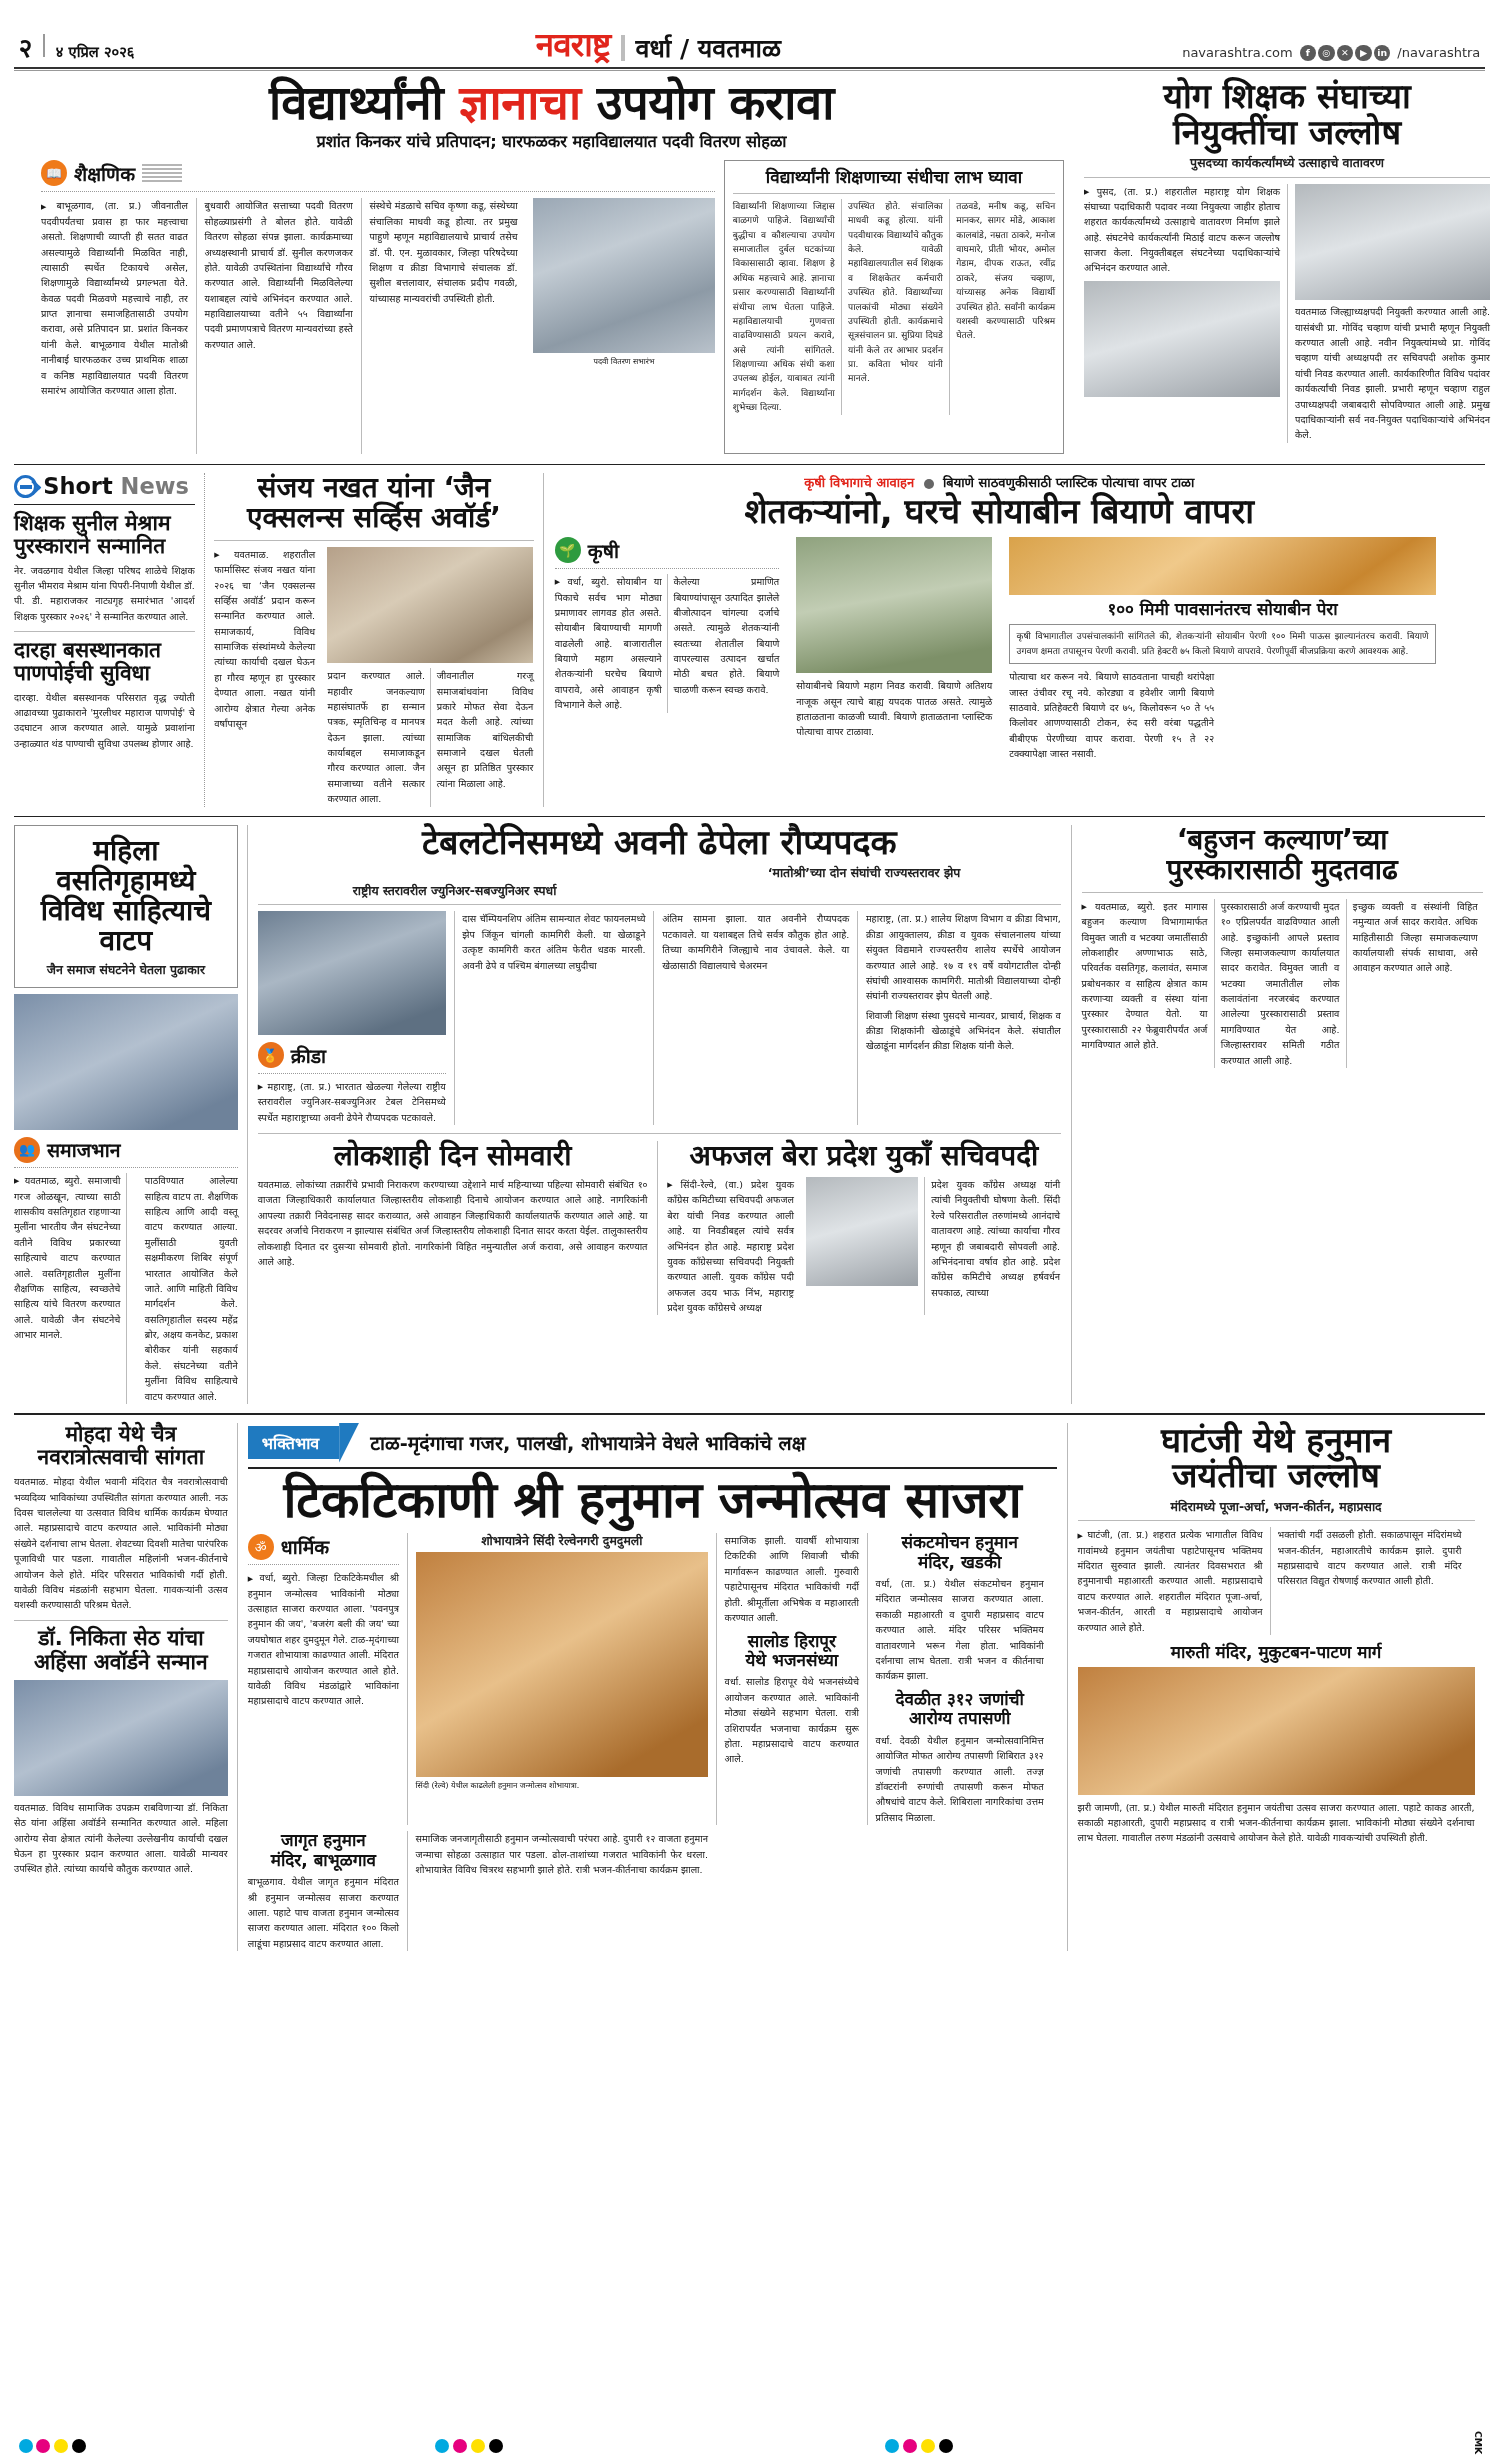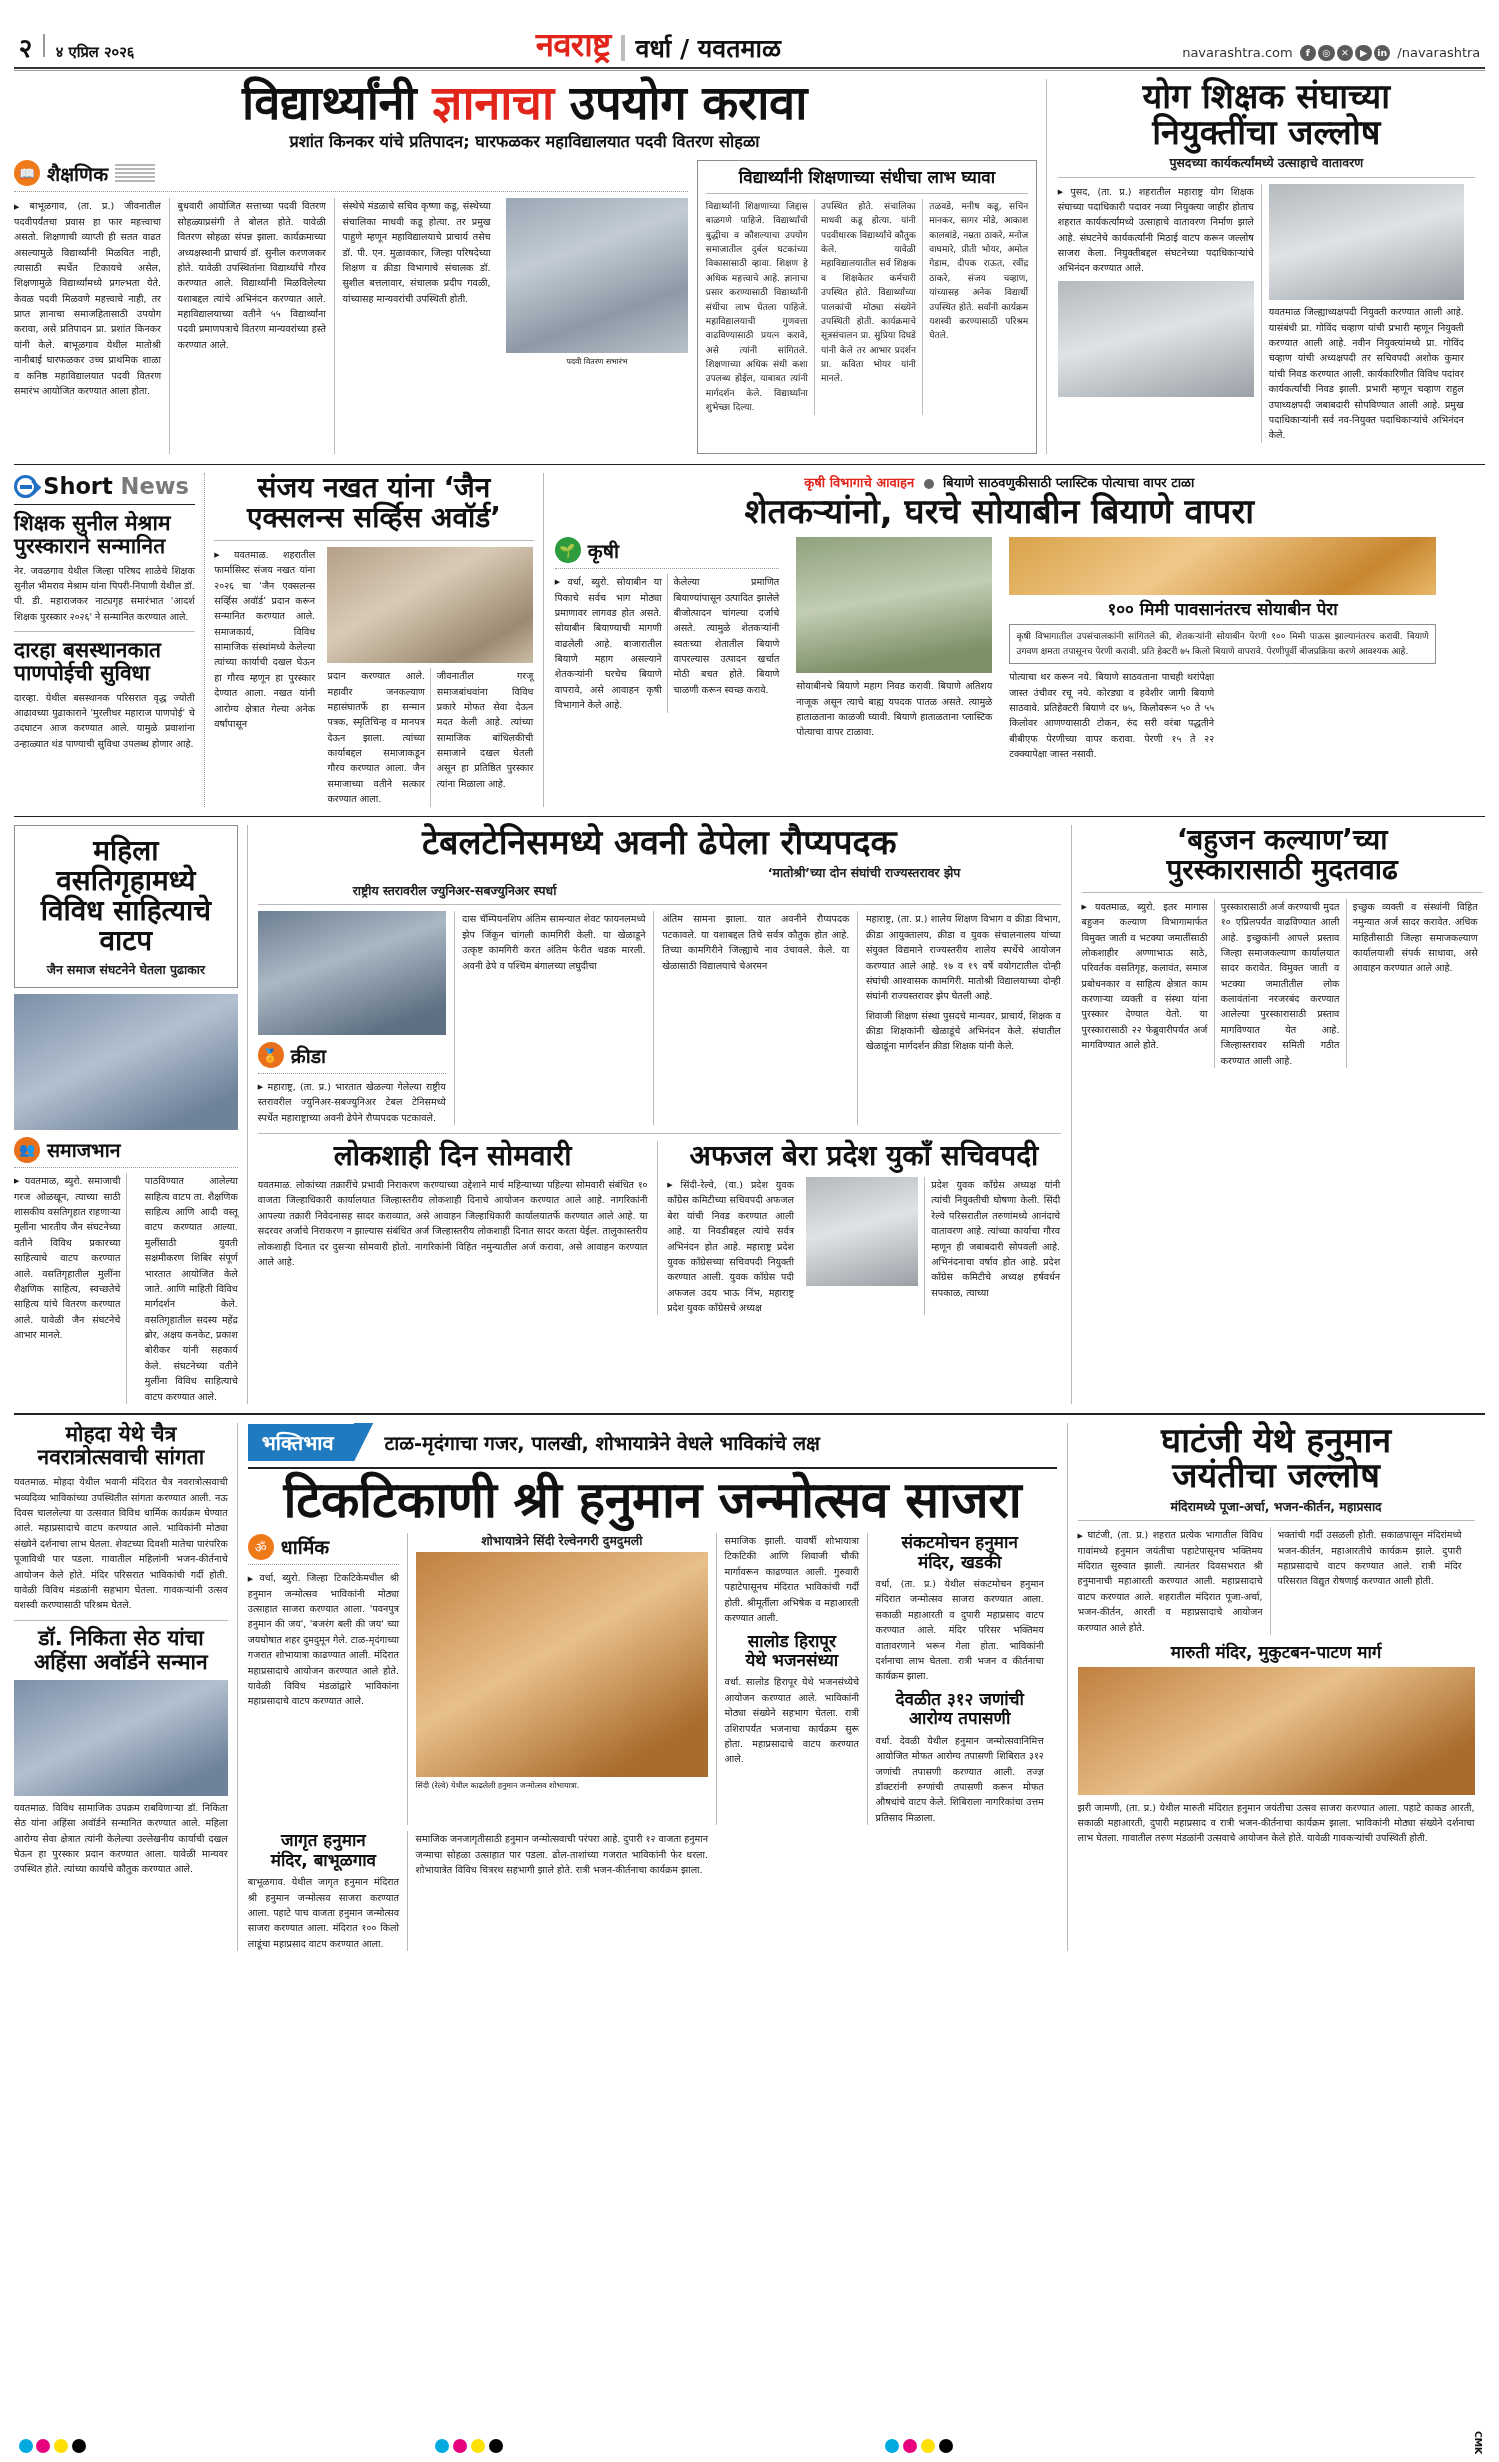--- a/index.html
+++ b/index.html
@@ -52,21 +52,21 @@
 
   .badge { display:inline-flex; align-items:center; gap:7px; }
   .badge .circ { width:26px;height:26px;border-radius:50%;background:#ef7a1a;display:flex;
                  align-items:center;justify-content:center;color:#fff;font-size:13px; }
   .badge .circ.green { background:#2e9b3f; }
   .badge .circ.orange2 { background:#e8701a; }
   .badge .bname { font-size:19.4px; font-weight:800; }
   .badge .lines { display:inline-block; width:40px; }
   .badge .lines s { display:block;height:1.6px;background:#b5b5b5;margin:2.3px 0;text-decoration:none; }
 
-  .tagblue { display:inline-block; background:#1f7ac0; color:#fff; font-size:20px; font-weight:800;
+  .tagblue { display:inline-block; background:#1f7ac0; color:#fff; font-size:16px; font-weight:800;
              padding:5.4px 20px 5.4px 14px; }
   .tagwrap { display:flex; align-items:center; gap:0; }
   .tagskew { width:20px; height:40px; background:#1f7ac0;
              clip-path:polygon(0 0,100% 0,0 100%); }
 
   .photo { background:#cfcfcf; position:relative; overflow:hidden; }
   .ph-a { background:linear-gradient(160deg,#9aa7b4 0%,#c3ccd4 35%,#8d9aa6 70%,#b9c2cb 100%); }
   .ph-b { background:linear-gradient(150deg,#b5a089 0%,#d8cbb6 40%,#9c8a72 80%,#cbbda6 100%); }
   .ph-c { background:linear-gradient(170deg,#8fa27e 0%,#c2cdb4 45%,#7d9068 85%); }
   .ph-d { background:linear-gradient(145deg,#d9a24a 0%,#f0c98a 40%,#c8862f 80%,#e8b86a 100%); }
@@ -118,21 +118,21 @@
         <i>in</i>
       </span>
       <span>/navarashtra</span>
     </div>
   </div>
   <div class="rule-thick"></div>
   <div class="rule-thin"></div>
 
   <div style="display:flex; gap:0;">
 
-    <div style="width:1032px; padding-right:11px;">
+    <div style="width:1032px; padding-right:11px;margin-left:27px;">
       <h1 class="hl-xl" style="text-align:center;">
         <span>विद्यार्थ्यांनी </span><span class="red">ज्ञानाचा</span><span> उपयोग करावा</span>
       </h1>
       <div class="sub" style="text-align:center; margin-top:5.4px;">प्रशांत किनकर यांचे प्रतिपादन; घारफळकर महाविद्यालयात पदवी वितरण सोहळा</div>
 
       <div style="display:flex; margin-top:7.8px;">
 
         <div style="width:683px; padding-right:9.3px;">
           <div class="badge">
             <span class="circ">📖</span>

